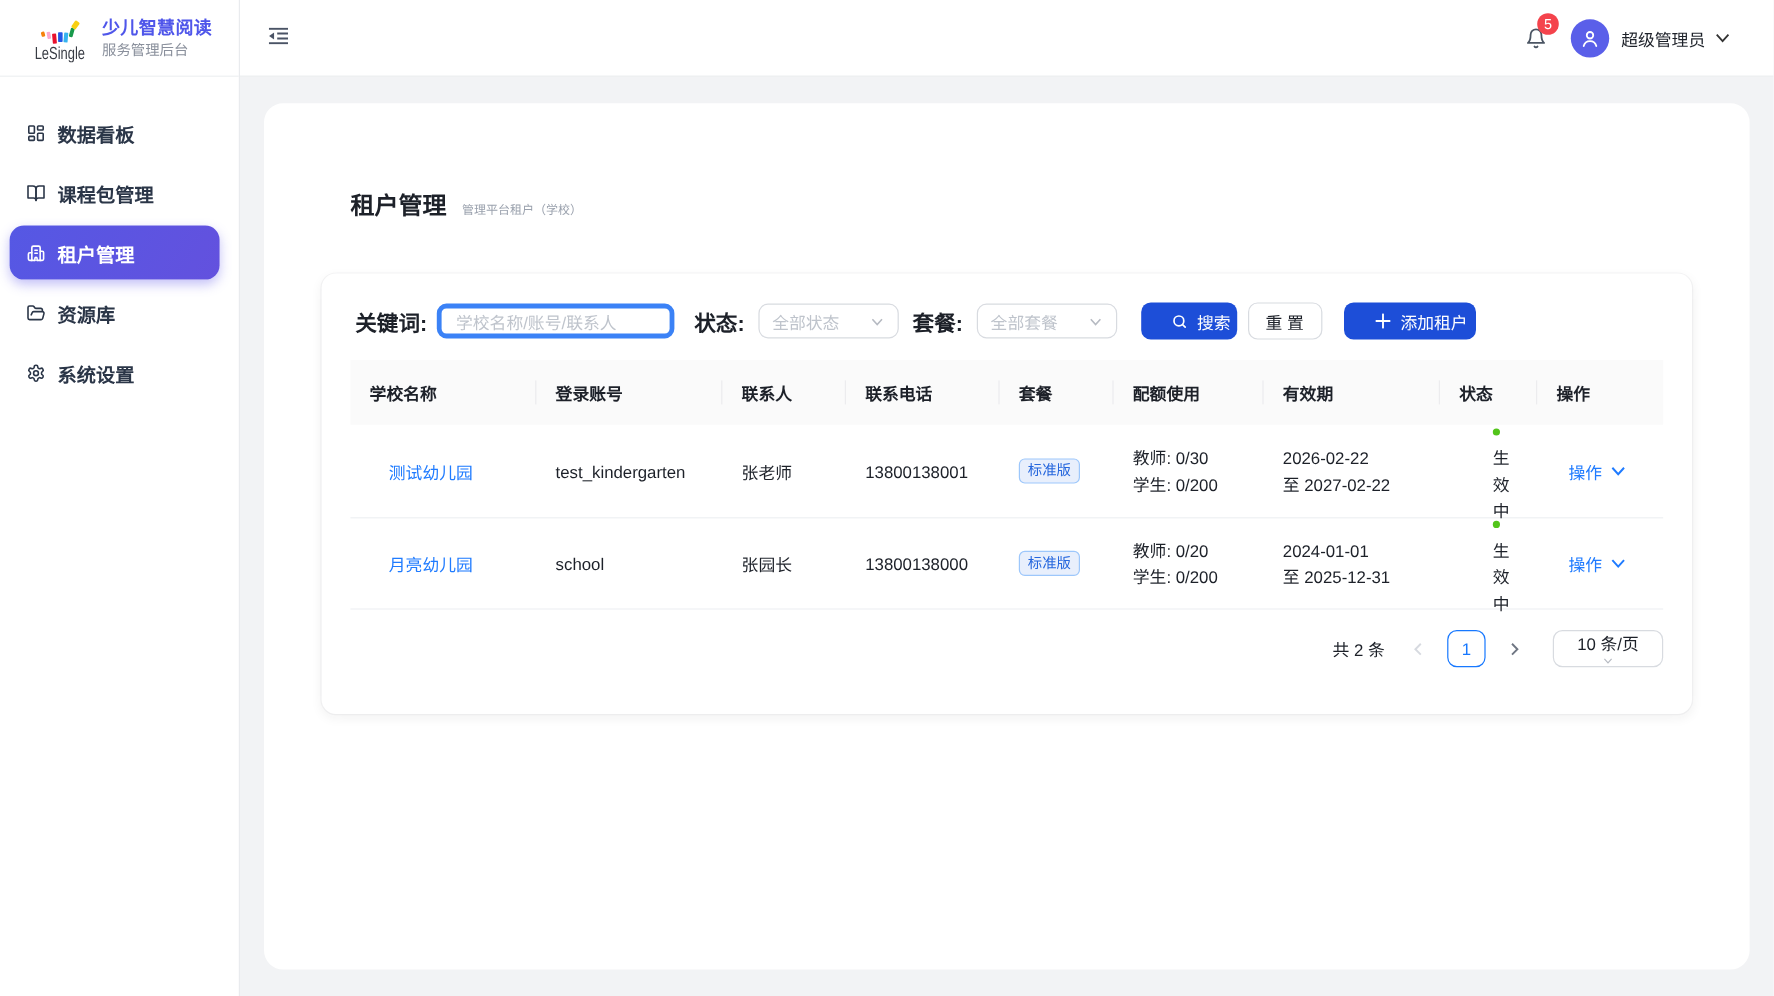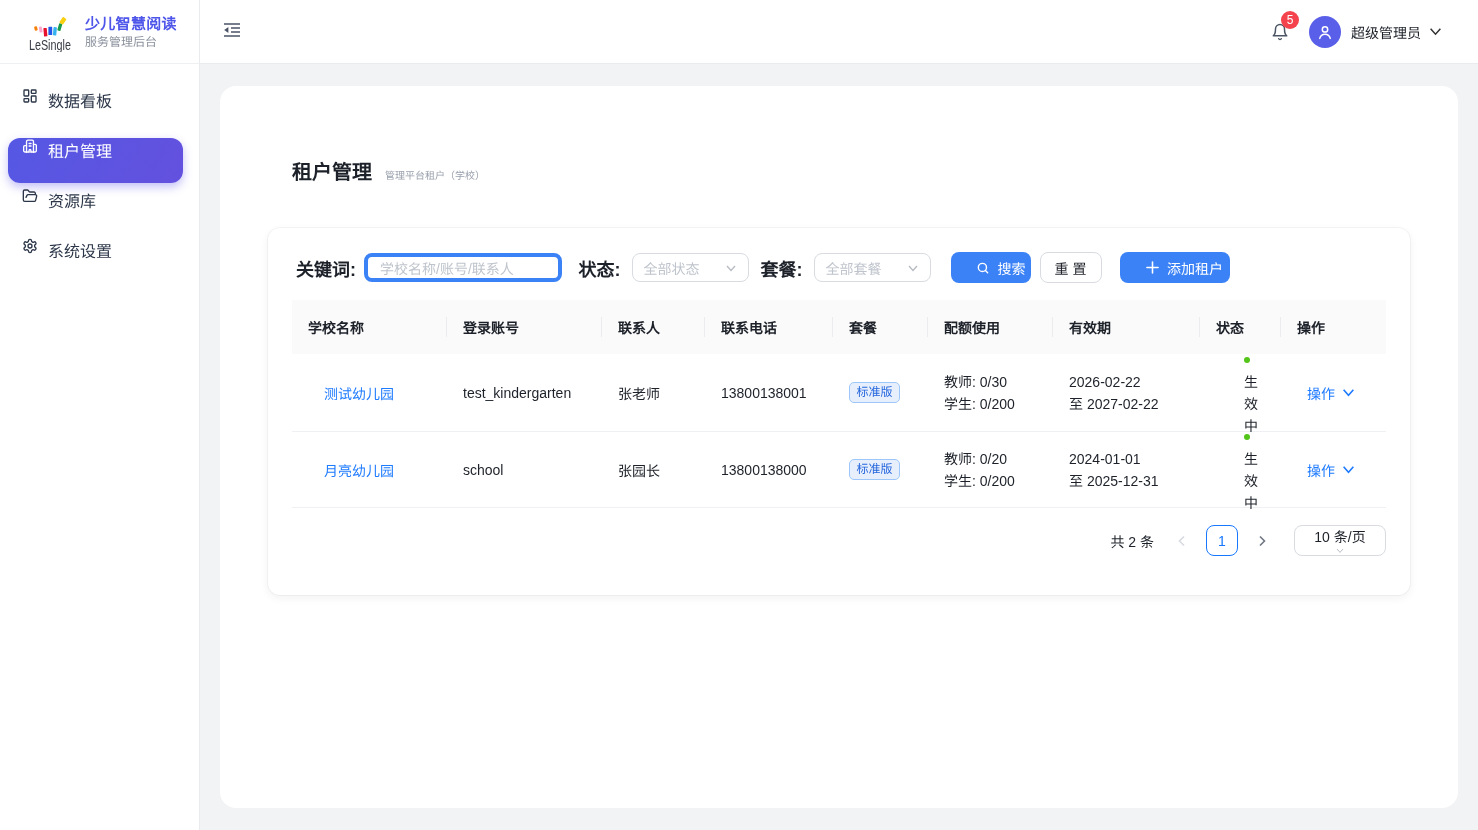--- a/index.html
+++ b/index.html
@@ -6,21 +6,21 @@
 * { margin:0; padding:0; box-sizing:border-box; }
 html,body { width:1478px; height:830px; overflow:hidden; }
 body { font-family:"Liberation Sans",sans-serif; font-size:14px; color:#1d2129; background:#f2f3f5; display:flex; }
 
 .sidebar { width:200px; height:830px; background:#fff; border-right:1px solid #e9ebee; flex:none; }
 .logo-area { height:64px; border-bottom:1px solid #eef0f2; display:flex; align-items:center; padding-left:25px; }
 .logo-txt { margin-left:8px; }
 .logo-txt .t1 { font-size:15px; font-weight:bold; color:#4f56ea; line-height:19px; letter-spacing:.3px; }
 .logo-txt .t2 { font-size:12px; color:#8a909c; line-height:15px; margin-top:2px; }
 .nav { padding:24px 0 0; }
-.nav-item { height:45px; margin:0 16px 5px 8px; border-radius:12px; display:flex; padding-left:14px; font-size:16px; color:#2b3648; cursor:pointer; }
+.nav-item { height:45px; margin:0 16px 5px 8px; border-radius:12px; display:flex; align-items:center; padding-left:14px; font-size:16px; color:#2b3648; cursor:pointer;font-weight:bold; }
 .nav-item svg { width:16px; height:16px; margin-right:10px; flex:none; }
 .nav-item.active { background:linear-gradient(120deg,#5558e4,#6351de); color:#fff; box-shadow:0 4px 10px rgba(96,90,233,.38); }
 
 .main { flex:1; display:flex; flex-direction:column; }
 .topbar { height:64px; background:#fff; border-bottom:1px solid #e9ebee; display:flex; align-items:center; padding:0 36px 0 24px; flex:none; }
 .fold { width:16px; height:14px; color:#4a5365; margin-top:-4px; }
 .top-right { margin-left:auto; display:flex; align-items:center; }
 .bell-wrap { position:relative; width:18px; height:18px; color:#4b5563; }
 .bell-wrap > svg { width:18px; height:18px; }
 .badge { position:absolute; top:-12px; left:10px; min-width:18px; height:18px; border-radius:9px; background:#f4434c; color:#fff; font-size:12px; display:flex; align-items:center; justify-content:center; padding:0 4px; }
@@ -34,21 +34,21 @@
 .title-row h1 { font-size:20px; font-weight:bold; color:#1d2129; line-height:26px; }
 .title-row .sub { font-size:10px; color:#9aa1ad; margin-left:13px; }
 
 .panel { margin-top:43px; background:#fff; border-radius:12px; box-shadow:0 0 0 1px rgba(31,35,41,.04), 0 3px 10px rgba(31,35,41,.06); padding:24px 24px 0; }
 .filters { display:flex; align-items:center; height:31px; padding-left:4px; }
 .filters .lab { font-size:18px; color:#1d2129; white-space:nowrap;font-weight:bold; }
 .inp { width:198px; height:29px; border:4px solid #3b82f6; border-radius:8px; margin-left:8px; display:flex; align-items:center; padding:0 12px; color:#bfc4cc; background:#fff; }
 .sel { height:29px; border:1px solid #d8dbe0; border-radius:8px; margin-left:11px; display:flex; align-items:center; justify-content:space-between; padding:0 11px; color:#bfc4cc; background:#fff; }
 .sel svg { width:12px; height:12px; color:#b6bac2; }
 .btn { height:31px; border-radius:8px; display:flex; align-items:center; justify-content:center; font-size:14px; cursor:pointer; }
-.btn-primary { background:#3b82f6; color:#fff;padding-left:20px; }
+.btn-primary { background:#1d4ed8; color:#fff;padding-left:20px; }
 .btn-plain { background:#fff; border:1px solid #d8dbe0; color:#1d2129; }
 
 .table { margin-top:17px; }
 .tr { display:flex; }
 .th-row { background:#fafafa; height:54px; }
 .cell { padding-left:16px; padding-right:16px; display:flex; align-items:center; position:relative; font-size:14px; }
 .th-row .cell { font-weight:bold; color:#1d2129; }
 .th-row .cell:not(:last-child)::after { content:""; position:absolute; right:0; top:17px; height:20px; width:1px; background:#ececee; }
 .body-row { border-bottom:1px solid #eef0f3; }
 .r1 { height:78px; }
@@ -94,20 +94,24 @@
       <div class="t2">服务管理后台</div>
     </div>
   </div>
   <nav class="nav">
     <div class="nav-item"><svg viewBox="0 0 24 24" fill="none" stroke="currentColor" stroke-width="2" stroke-linecap="round" stroke-linejoin="round">
           <rect width="7" height="9" x="3" y="3" rx="1"></rect>
           <rect width="7" height="5" x="14" y="3" rx="1"></rect>
           <rect width="7" height="9" x="14" y="12" rx="1"></rect>
           <rect width="7" height="5" x="3" y="16" rx="1"></rect>
         </svg>数据看板</div>
+    <div class="nav-item"><svg viewBox="0 0 24 24" fill="none" stroke="currentColor" stroke-width="2" stroke-linecap="round" stroke-linejoin="round">
+          <path d="M2 3h6a4 4 0 0 1 4 4v14a3 3 0 0 0-3-3H2z"></path>
+          <path d="M22 3h-6a4 4 0 0 0-4 4v14a3 3 0 0 1 3-3h7z"></path>
+        </svg>课程包管理</div>
     <div class="nav-item active"><svg viewBox="0 0 24 24" fill="none" stroke="currentColor" stroke-width="2" stroke-linecap="round" stroke-linejoin="round">
           <path d="M6.8 21V5.2a2 2 0 0 1 2-2h6.4a2 2 0 0 1 2 2V21"></path>
           <path d="M6.8 11.5H4.2a1.7 1.7 0 0 0-1.7 1.7v6.1A1.7 1.7 0 0 0 4.2 21h2.6"></path>
           <path d="M17.2 9.5h2.6a1.7 1.7 0 0 1 1.7 1.7v8.1a1.7 1.7 0 0 1-1.7 1.7h-2.6"></path>
           <path d="M10.6 8.3h3M10.6 12h3"></path>
           <path d="M10.6 21v-2.4a1.4 1.4 0 0 1 2.8 0V21"></path>
           <path d="M6.8 21h3.8M13.4 21h3.8"></path>
         </svg>租户管理</div>
     <div class="nav-item"><svg viewBox="0 0 24 24" fill="none" stroke="currentColor" stroke-width="2" stroke-linecap="round" stroke-linejoin="round">
           <path d="m6 14 1.45-2.9A2 2 0 0 1 9.24 10H20a2 2 0 0 1 1.94 2.5l-1.55 6a2 2 0 0 1-1.94 1.5H4a2 2 0 0 1-2-2V5a2 2 0 0 1 2-2h3.93a2 2 0 0 1 1.66.9l.82 1.2a2 2 0 0 0 1.66.9H18a2 2 0 0 1 2 2v2"></path>

